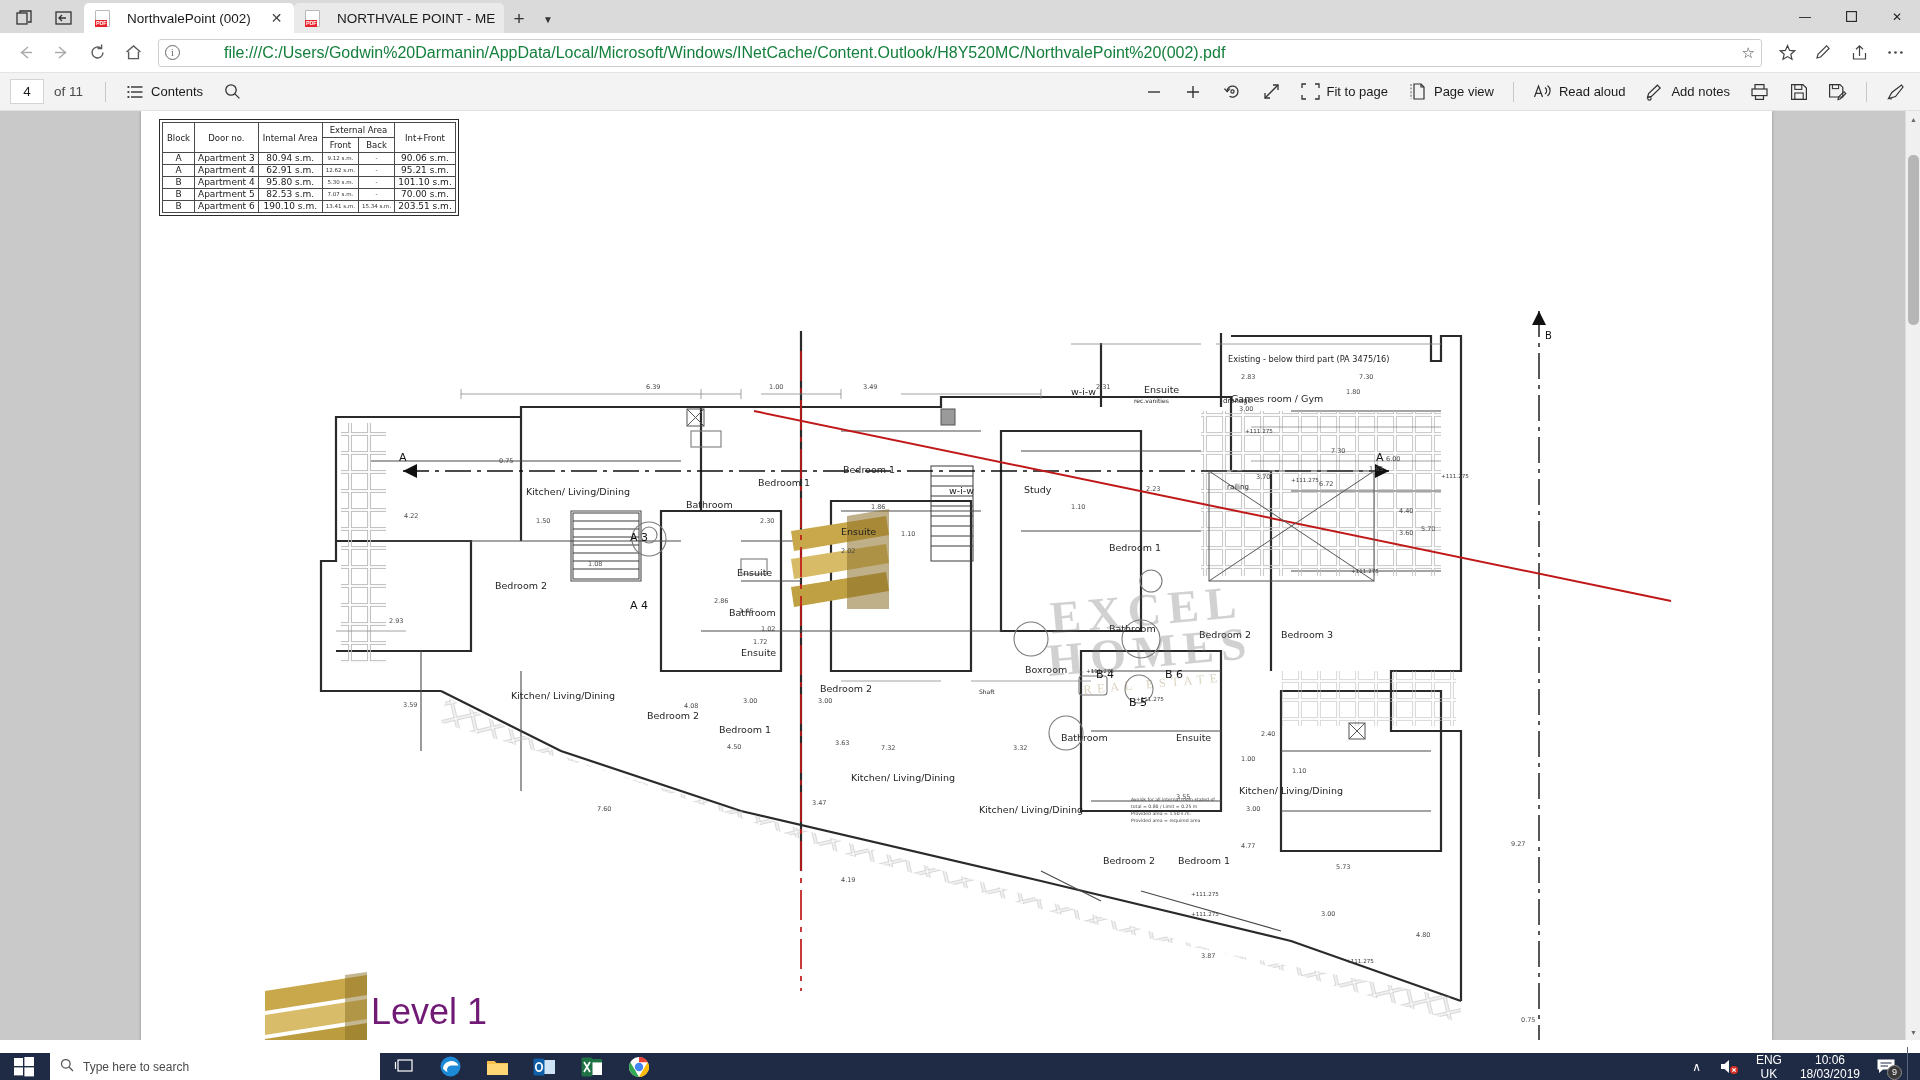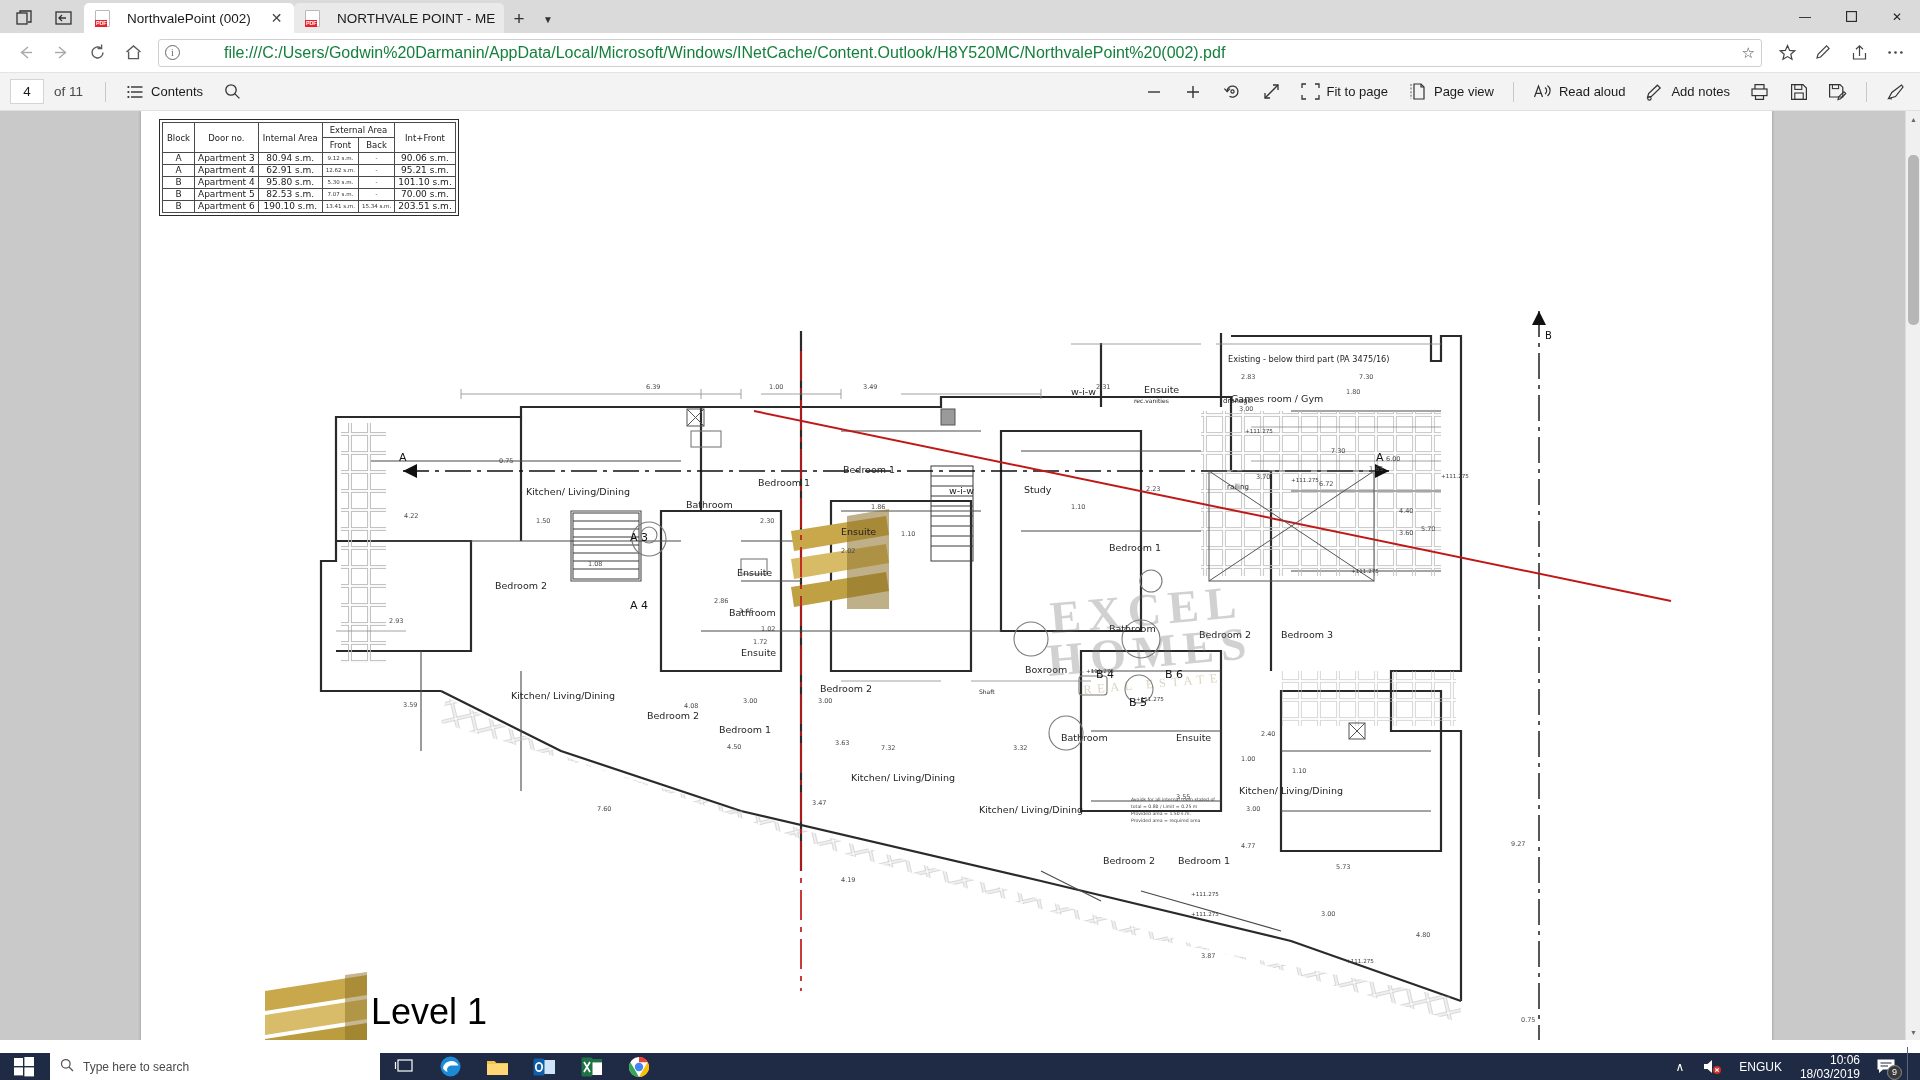--- a/index.html
+++ b/index.html
@@ -159,21 +159,21 @@
     font-family: "Liberation Serif", serif; color: #6b6b6b;
     pointer-events: none; text-align: center; line-height: 0.92;
   }
   .wm .l1 { font-size: 46px; letter-spacing: 7px; font-weight: bold; }
   .wm .l2 { font-size: 46px; letter-spacing: 7px; font-weight: bold; }
   .wm .l3 { font-size: 12.5px; letter-spacing: 5.5px; margin-top: 5px;
             color: #8a7330; }
 
   .level-title {
     position: absolute; left: 230px; top: 880px; font-size: 36px;
-    color: #000000; font-family: "Liberation Sans", sans-serif;
+    color: #701a75; font-family: "Liberation Sans", sans-serif;
   }
   .bl-logo { position: absolute; left: 118px; top: 858px; }
 
   
   .taskbar {
     position: absolute; left: 0; bottom: 0; width: 1920px; height: 27px;
     background: #1f2a44; display: flex; align-items: center;
     color: #ffffff; font-size: 12px;
   }
   .startbtn { width: 48px; height: 40px; display: flex; align-items: center;
@@ -186,23 +186,23 @@
   .taskicon { width: 47px; height: 40px; display: flex; align-items: center;
               justify-content: center; position: relative; }
   .taskicon.open::after {
     content: ""; position: absolute; bottom: 1px; left: 11px;
     width: 25px; height: 2px; background: #7ab6f5;
   }
   .tray { margin-left: auto; display: flex; align-items: center;
           gap: 0px; padding-right: 6px; height: 40px; }
   .tray-item { display: flex; align-items: center; justify-content: center;
                height: 40px; padding: 0 9px; }
-  .lang { display: flex; flex-direction: row; align-items: center;
+  .lang { display: flex; flex-direction: column; align-items: center;
           line-height: 14px; font-size: 12px; padding: 0 8px; }
-  .clock { display: flex; flex-direction: column; align-items: flex-end;
+  .clock { display: flex; flex-direction: column; align-items: center;
            line-height: 14px; font-size: 12px; padding: 0 10px; }
   .notif { position: relative; padding: 0 11px 0 6px; }
   .notif-badge {
     position: absolute; right: 5px; bottom: 7px; width: 15px; height: 15px;
     background: #3a3a3a; color: #fff; border-radius: 50%; font-size: 9px;
     display: flex; align-items: center; justify-content: center;
     border: 1px solid #8a8a8a;
   }
   .showdesk { width: 7px; height: 40px; border-left: 1px solid #5a6480; }
 </style>

